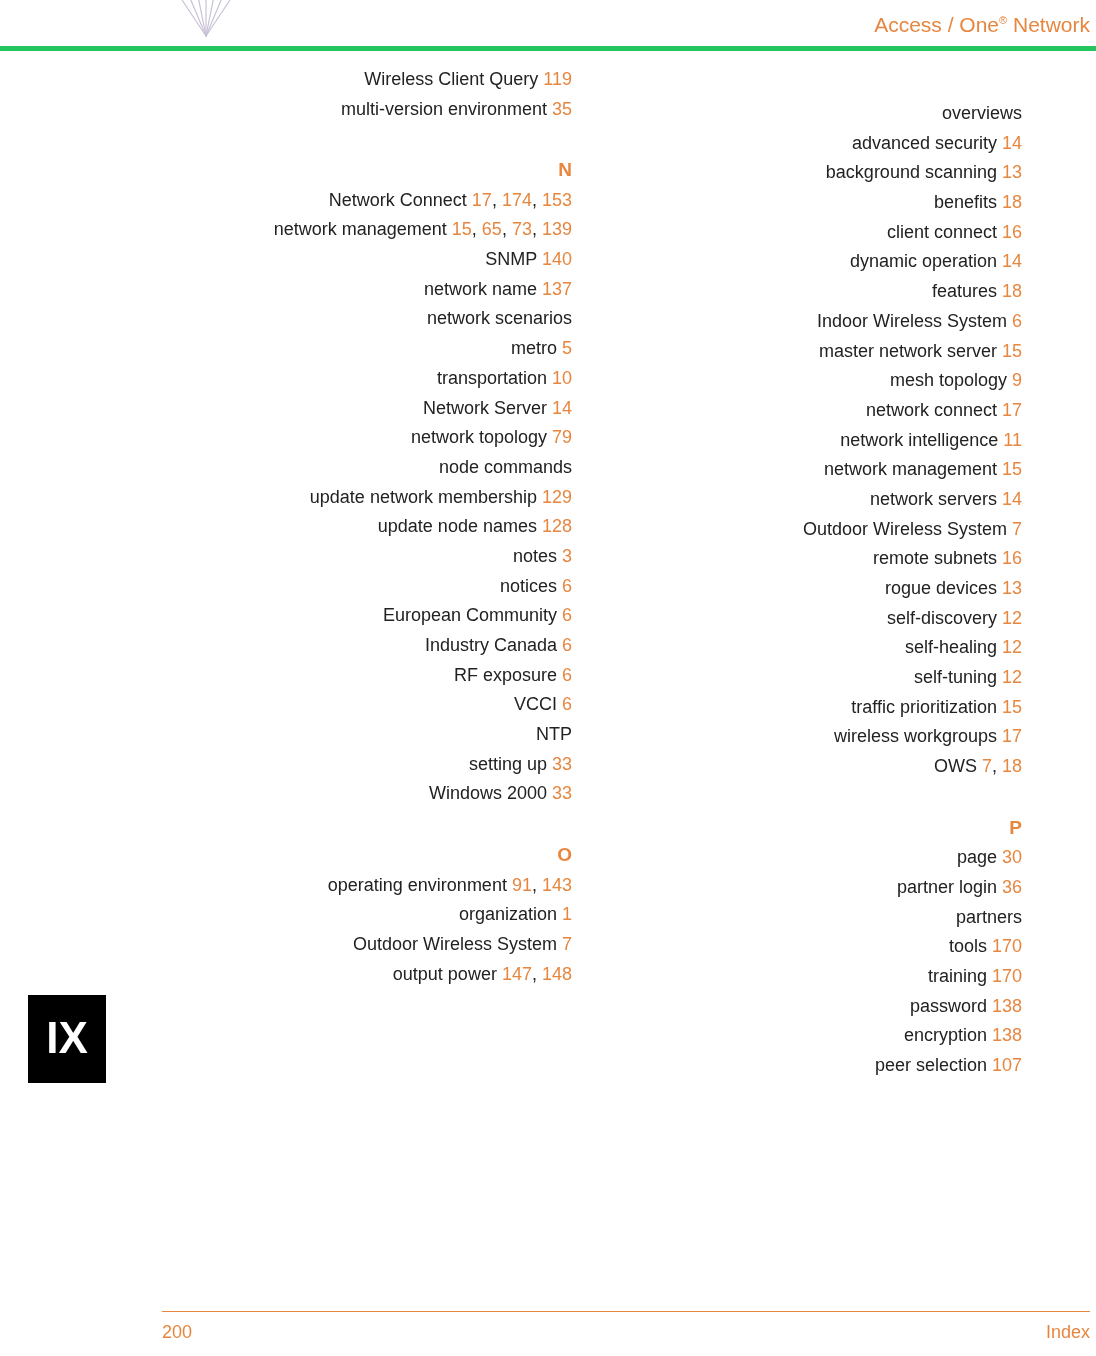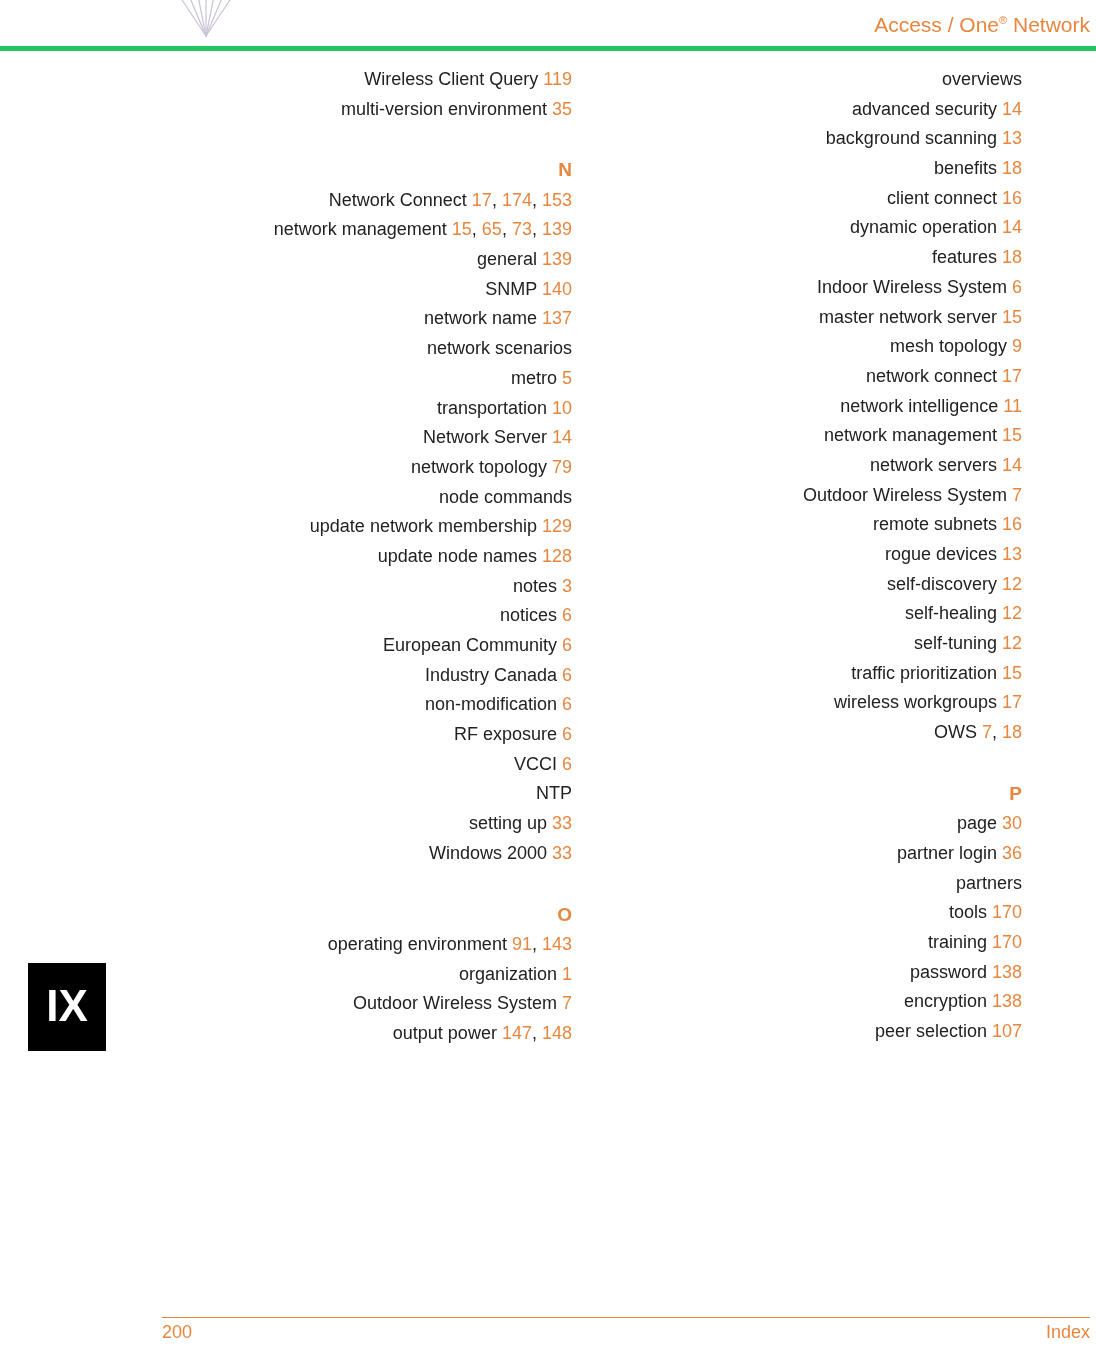--- a/index.html
+++ b/index.html
@@ -59,38 +59,40 @@
     align-items: center;
     justify-content: center;
   }
   .col {
     width: 410px;
     padding-right: 20px;
     text-align: right;
   }
   .col2 {
     width: 430px;
+    margin-top: 34px;
   }
   .entry { color: #222; }
   .entry.indent1 { padding-left: 40px; } 
   .page-ref { color: #e7863f; }
   .section-letter {
     color: #e7863f;
     font-weight: bold;
     font-size: 19px;
     margin-top: 30px;
   }
   .footer {
     position: absolute;
     bottom: 8px;
     left: 162px;
     right: 6px;
     border-top: 1px solid #e7863f;
     display: flex;
     justify-content: space-between;
+    padding-top: 6px;
     color: #e7863f;
     font-size: 18px;
   }
 </style>
 </head>
 <body>
 
 <div class="header-area">
   <div class="logo">
     <svg viewBox="0 0 56 44">
@@ -115,36 +117,34 @@
     <div class="side-tab">
       <span>IX</span>
     </div>
   </div>
   <div class="col" id="col1">
       <div class="entry indent1"><span>Wireless Client Query </span><span class="page-ref">119</span></div>
       <div class="entry"><span>multi-version environment </span><span class="page-ref">35</span></div>
       <div class="section-letter">N</div>
       <div class="entry"><span>Network Connect </span><span class="page-ref">17</span><span>, </span><span class="page-ref">174</span><span>, </span><span class="page-ref">153</span></div>
       <div class="entry"><span>network management </span><span class="page-ref">15</span><span>, </span><span class="page-ref">65</span><span>, </span><span class="page-ref">73</span><span>, </span><span class="page-ref">139</span></div>
-      <div class="entry indent1"><span>general </span><span class="page-ref">139</span></div>
       <div class="entry indent1"><span>SNMP </span><span class="page-ref">140</span></div>
       <div class="entry"><span>network name </span><span class="page-ref">137</span></div>
       <div class="entry"><span>network scenarios</span></div>
       <div class="entry indent1"><span>metro </span><span class="page-ref">5</span></div>
       <div class="entry indent1"><span>transportation </span><span class="page-ref">10</span></div>
       <div class="entry"><span>Network Server </span><span class="page-ref">14</span></div>
       <div class="entry"><span>network topology </span><span class="page-ref">79</span></div>
       <div class="entry"><span>node commands</span></div>
       <div class="entry indent1"><span>update network membership </span><span class="page-ref">129</span></div>
       <div class="entry indent1"><span>update node names </span><span class="page-ref">128</span></div>
       <div class="entry"><span>notes </span><span class="page-ref">3</span></div>
       <div class="entry"><span>notices </span><span class="page-ref">6</span></div>
       <div class="entry indent1"><span>European Community </span><span class="page-ref">6</span></div>
       <div class="entry indent1"><span>Industry Canada </span><span class="page-ref">6</span></div>
-      <div class="entry indent1"><span>non-modification </span><span class="page-ref">6</span></div>
       <div class="entry indent1"><span>RF exposure </span><span class="page-ref">6</span></div>
       <div class="entry indent1"><span>VCCI </span><span class="page-ref">6</span></div>
       <div class="entry"><span>NTP</span></div>
       <div class="entry indent1"><span>setting up </span><span class="page-ref">33</span></div>
       <div class="entry indent1"><span>Windows 2000 </span><span class="page-ref">33</span></div>
       <div class="section-letter">O</div>
       <div class="entry"><span>operating environment </span><span class="page-ref">91</span><span>, </span><span class="page-ref">143</span></div>
       <div class="entry"><span>organization </span><span class="page-ref">1</span></div>
       <div class="entry"><span>Outdoor Wireless System </span><span class="page-ref">7</span></div>
       <div class="entry"><span>output power </span><span class="page-ref">147</span><span>, </span><span class="page-ref">148</span></div>

